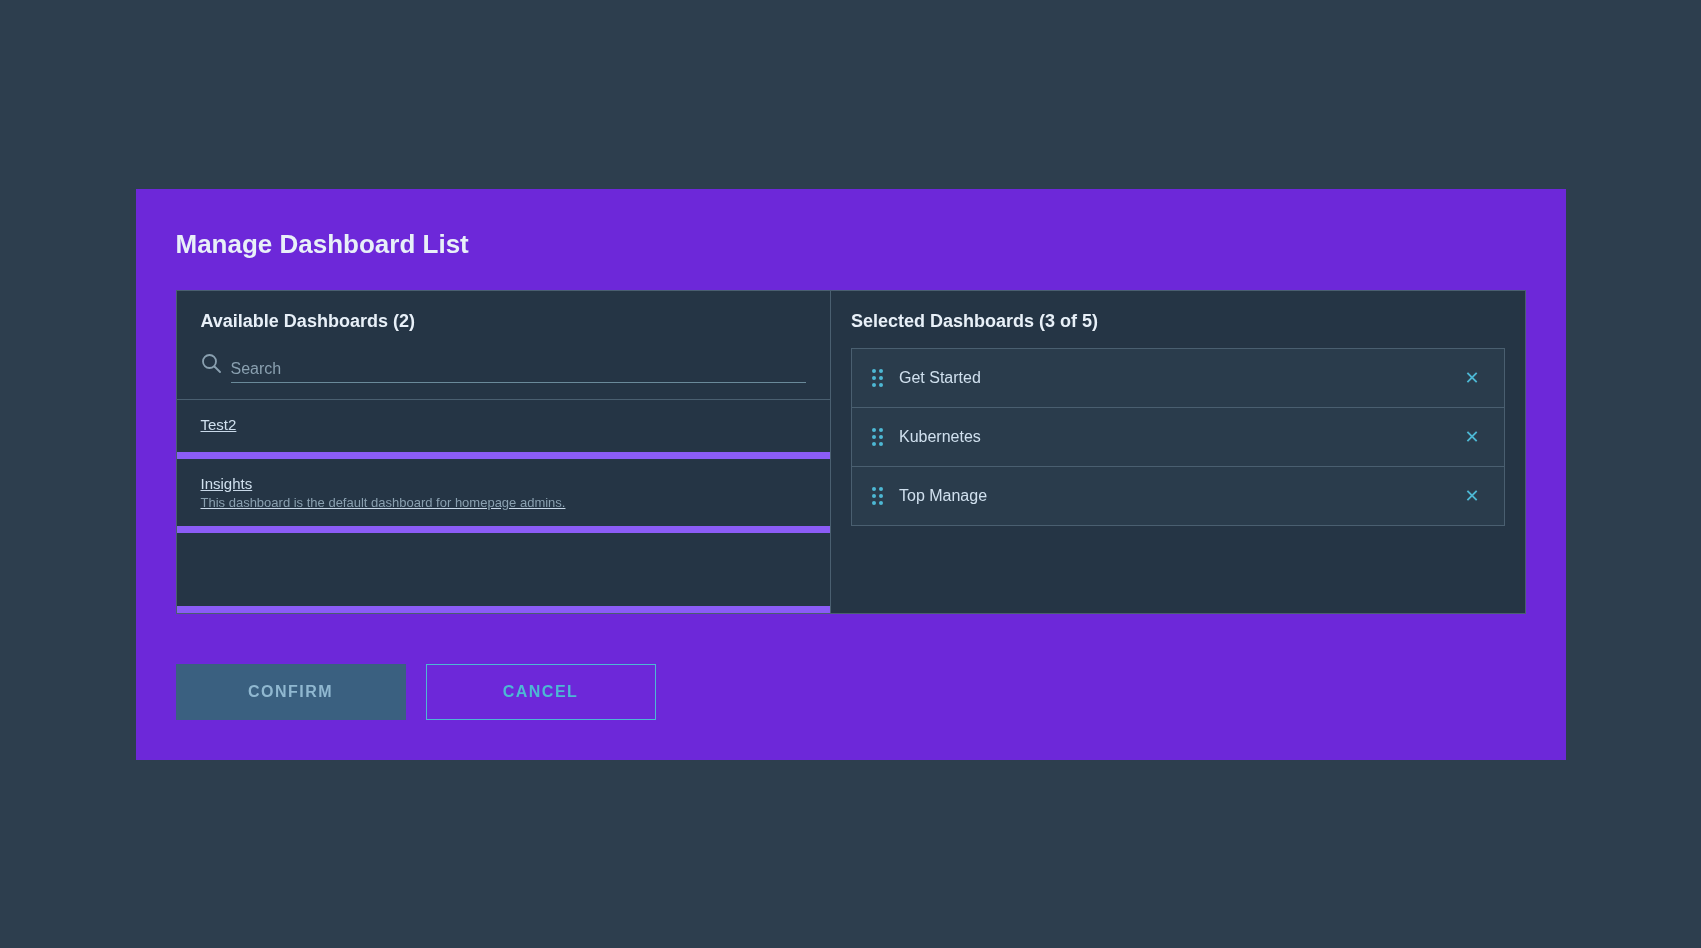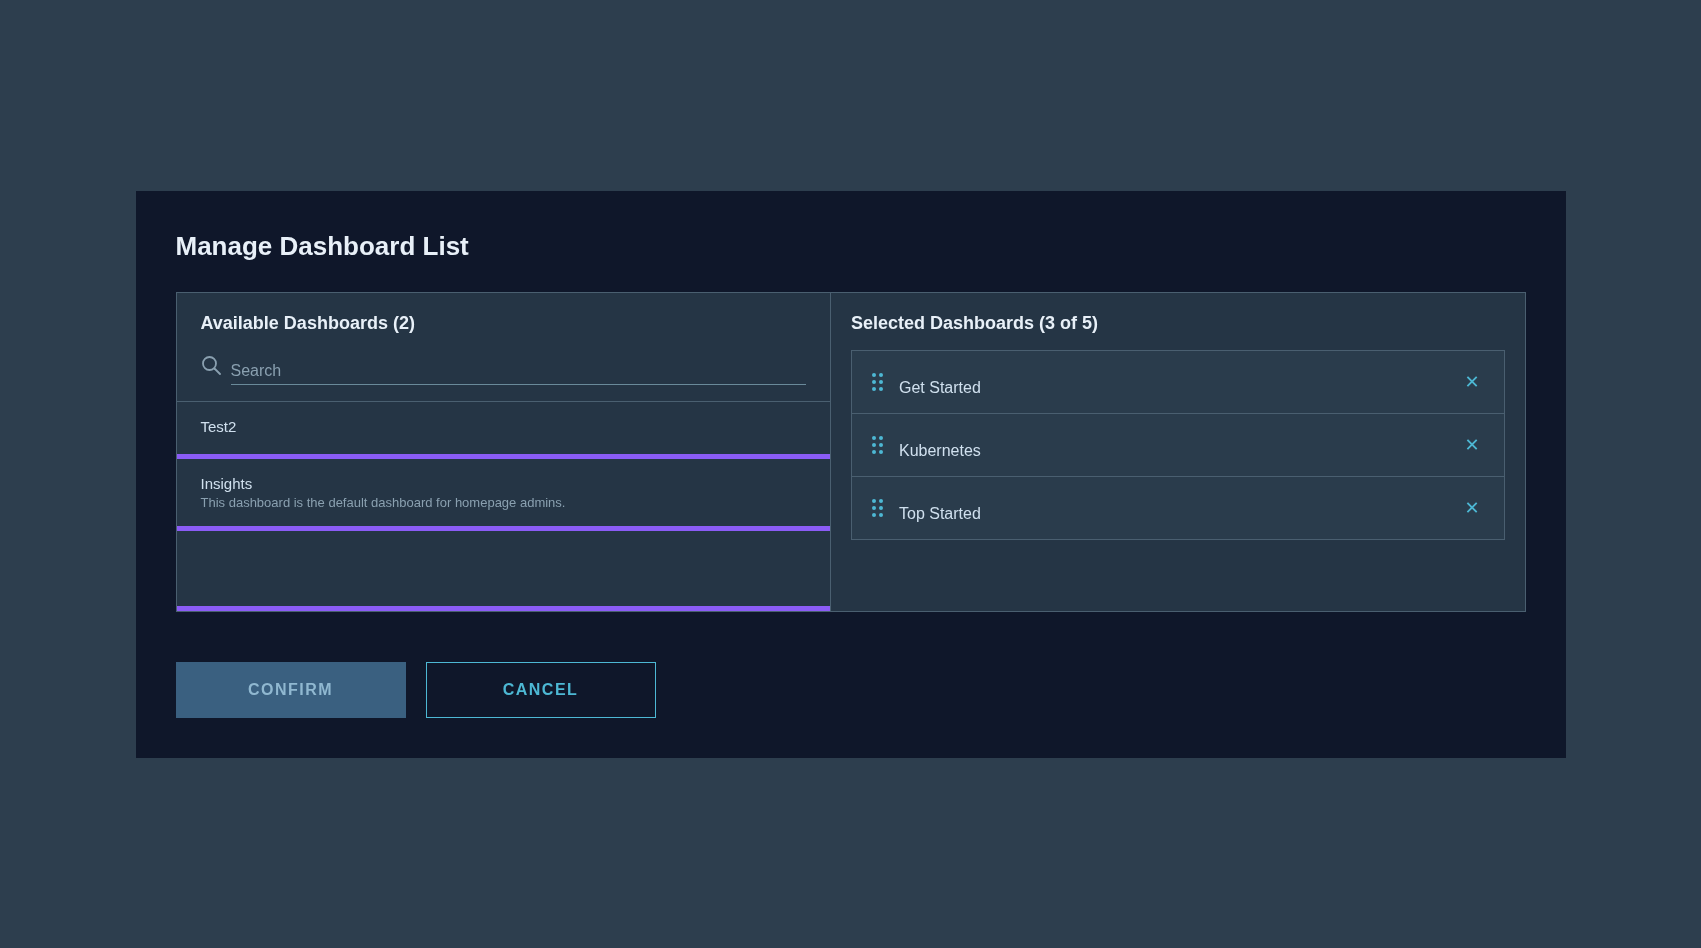--- a/index.html
+++ b/index.html
@@ -13,21 +13,21 @@
       font-family: 'Segoe UI', Arial, sans-serif;
       color: #e0e8f0;
       width: 1701px;
       height: 948px;
       display: flex;
       align-items: center;
       justify-content: center;
     }
 
     .modal {
-      background-color: #0f172a;
+      background-color: #6d28d9;
       width: 1430px;
       padding: 40px 40px 40px 40px;
       position: relative;
     }
 
     .modal-title {
       font-size: 26px;
       font-weight: 600;
       color: #e8f0f8;
       margin-bottom: 30px;
@@ -99,24 +99,25 @@
     .search-input::placeholder {
       color: #8aa0b0;
     }
 
     .available-list {
       list-style: none;
     }
 
     .available-item {
       padding: 16px 24px;
-      border-bottom: 5px solid #8b5cf6;
+      border-bottom: 7px solid #8b5cf6;
       cursor: pointer;
       color: #c8d8e8;
       font-size: 15px;
+      text-decoration: underline;
     }
 
     .available-item .item-name {
       font-size: 15px;
       color: #d0e0ee;
       margin-bottom: 3px;
     }
 
     .available-item .item-desc {
       font-size: 13px;
@@ -167,21 +168,20 @@
       width: 4px;
       height: 4px;
       background-color: #4db8d4;
       border-radius: 50%;
     }
 
     .selected-item-name {
       flex: 1;
       font-size: 16px;
       color: #d0e0ee;
-      margin-top: 12px;
     }
 
     .remove-btn {
       background: none;
       border: none;
       color: #4db8d4;
       cursor: pointer;
       font-size: 18px;
       padding: 4px;
       line-height: 1;
@@ -283,21 +283,21 @@
         </li>
         <li class="selected-item">
           <div class="drag-handle">
             <div class="drag-dot"></div>
             <div class="drag-dot"></div>
             <div class="drag-dot"></div>
             <div class="drag-dot"></div>
             <div class="drag-dot"></div>
             <div class="drag-dot"></div>
           </div>
-          <span class="selected-item-name">Top Started</span>
+          <span class="selected-item-name">Top Manage</span>
           <button class="remove-btn">✕</button>
         </li>
       </ul>
     </div>
   </div>
 
   <div class="footer-buttons">
     <button class="btn-confirm">CONFIRM</button>
     <button class="btn-cancel">CANCEL</button>
   </div>

